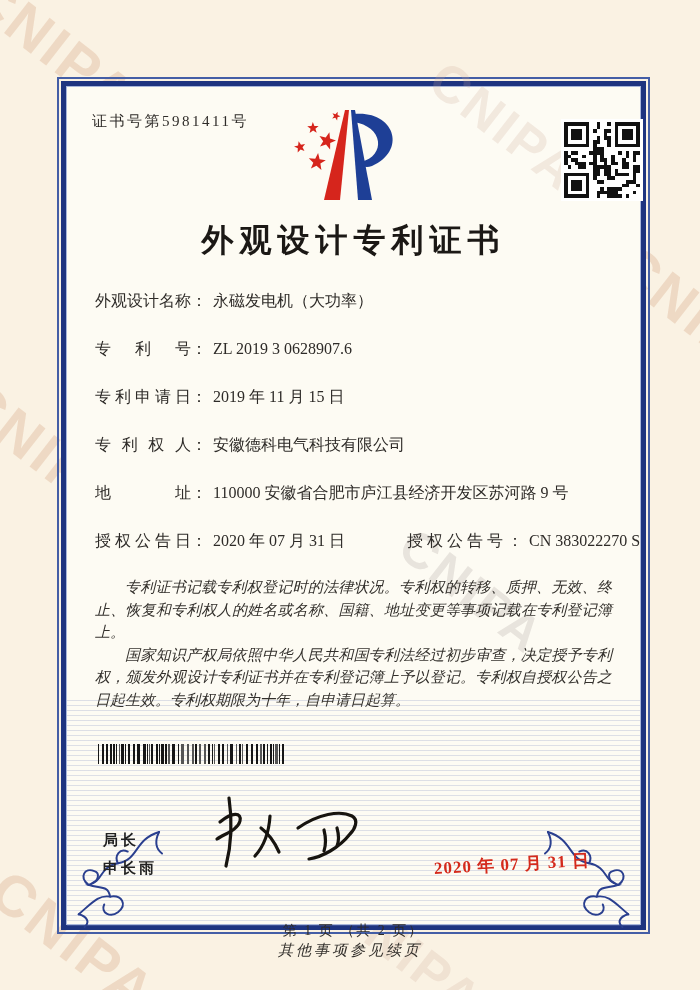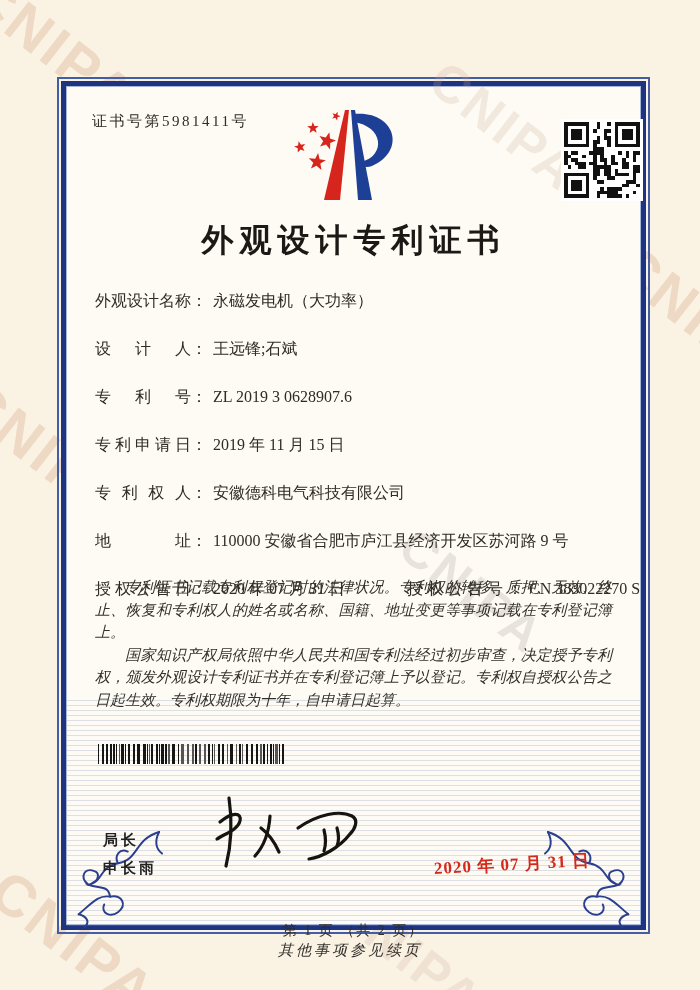--- a/index.html
+++ b/index.html
@@ -348,23 +348,20 @@
     <rect x="17" y="20" width="1" height="1" fill="#111"></rect>
   </svg>
 
 <div class="abs title z">外观设计专利证书</div>
 
 <div class="abs fields z">
   <div class="frow">
     <span class="flabel">外观设计名称</span><span class="fcolon">：</span><span>永磁发电机（大功率）</span>
   </div>
   <div class="frow">
-    <span class="flabel">设计人</span><span class="fcolon">：</span><span>王远锋;石斌</span>
-  </div>
-  <div class="frow">
     <span class="flabel">专利号</span><span class="fcolon">：</span><span>ZL 2019 3 0628907.6</span>
   </div>
   <div class="frow">
     <span class="flabel">专利申请日</span><span class="fcolon">：</span><span>2019 年 11 月 15 日</span>
   </div>
   <div class="frow">
     <span class="flabel">专利权人</span><span class="fcolon">：</span><span>安徽德科电气科技有限公司</span>
   </div>
   <div class="frow">
     <span class="flabel">地址</span><span class="fcolon">：</span><span>110000 安徽省合肥市庐江县经济开发区苏河路 9 号</span>

